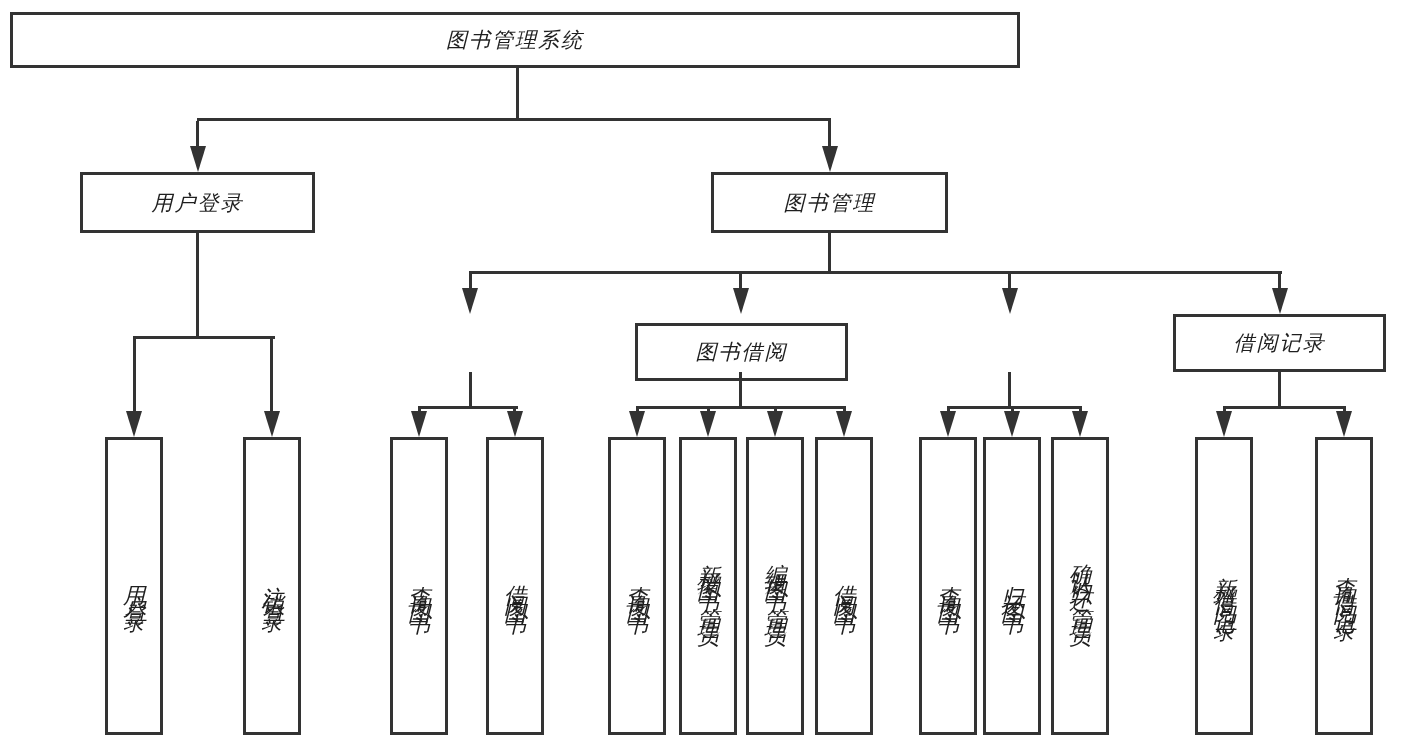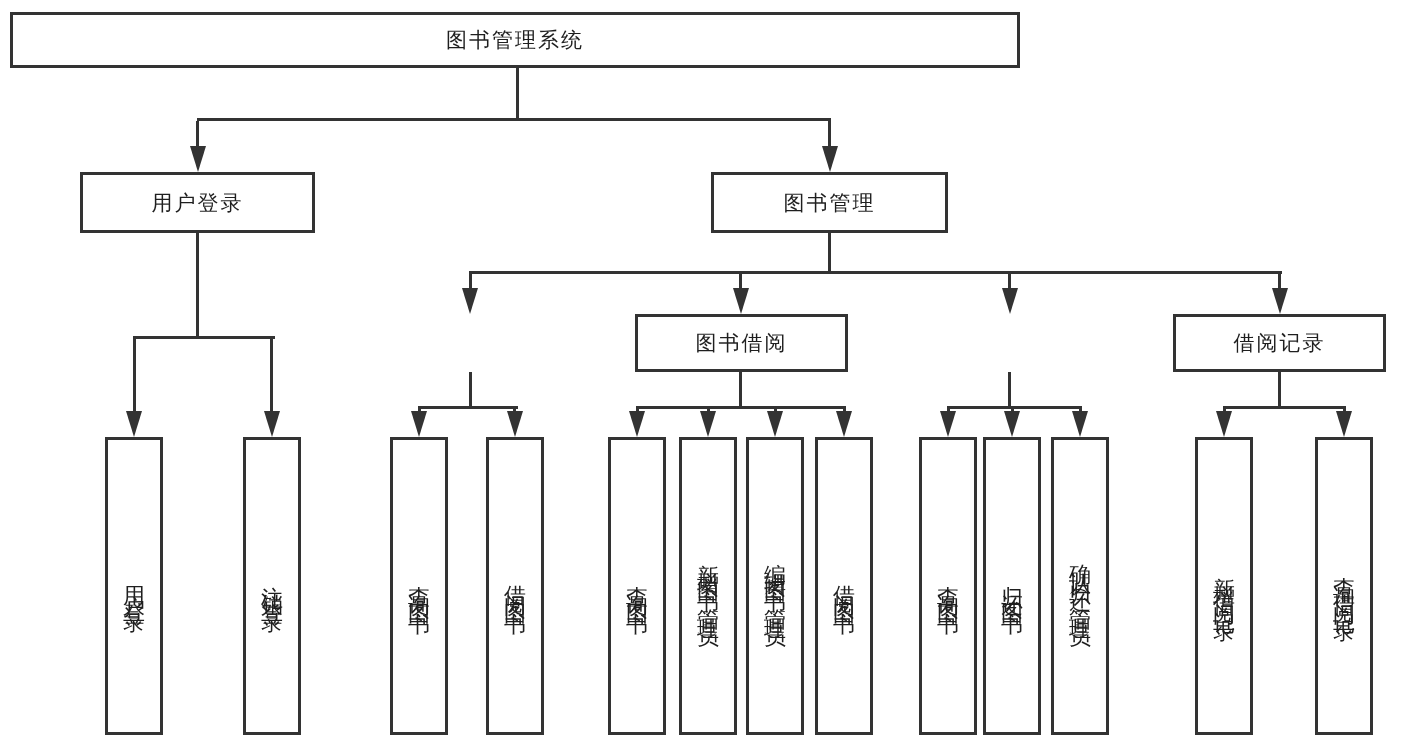--- a/index.html
+++ b/index.html
@@ -7,20 +7,21 @@
     --text:#1f1f1f;
     --bg:#ffffff;
   }
   html,body{margin:0;padding:0;background:#fff;}
   body{font-family:"DejaVu Sans","Liberation Sans",sans-serif;}
   .canvas{
     position:relative;
     width:1405px;height:747px;
     background:var(--bg);
     overflow:hidden;
+    font-style:italic;
   }
   .box{
     position:absolute;
     border:3px solid var(--line);
     background:#fff;
     box-sizing:border-box;
     display:flex;
     align-items:center;
     justify-content:center;
     color:var(--text);
@@ -91,21 +92,21 @@
   <div class="line" style="left:469px;top:271px;width:813px;height:3px"></div>
   <div class="line" style="left:469px;top:274px;width:3px;height:16px"></div>
   <div class="arrow" style="left:462px;top:288px"></div>
   <div class="line" style="left:739px;top:274px;width:3px;height:16px"></div>
   <div class="arrow" style="left:733px;top:288px"></div>
   <div class="line" style="left:1008px;top:274px;width:3px;height:16px"></div>
   <div class="arrow" style="left:1002px;top:288px"></div>
   <div class="line" style="left:1278px;top:274px;width:3px;height:16px"></div>
   <div class="arrow" style="left:1272px;top:288px"></div>
 
-  <div class="box h" style="left:635px;top:314px;width:213px;height:58px">
+  <div class="box h" style="left:635px;top:323px;width:213px;height:58px">
     <span>图书借阅</span>
   </div>
   <div class="box h" style="left:1173px;top:314px;width:213px;height:58px">
     <span>借阅记录</span>
   </div>
 
   <div class="line" style="left:469px;top:372px;width:3px;height:37px"></div>
   <div class="line" style="left:418px;top:406px;width:100px;height:3px"></div>
   <div class="line" style="left:418px;top:409px;width:3px;height:6px"></div>
   <div class="arrow" style="left:411px;top:411px"></div>

